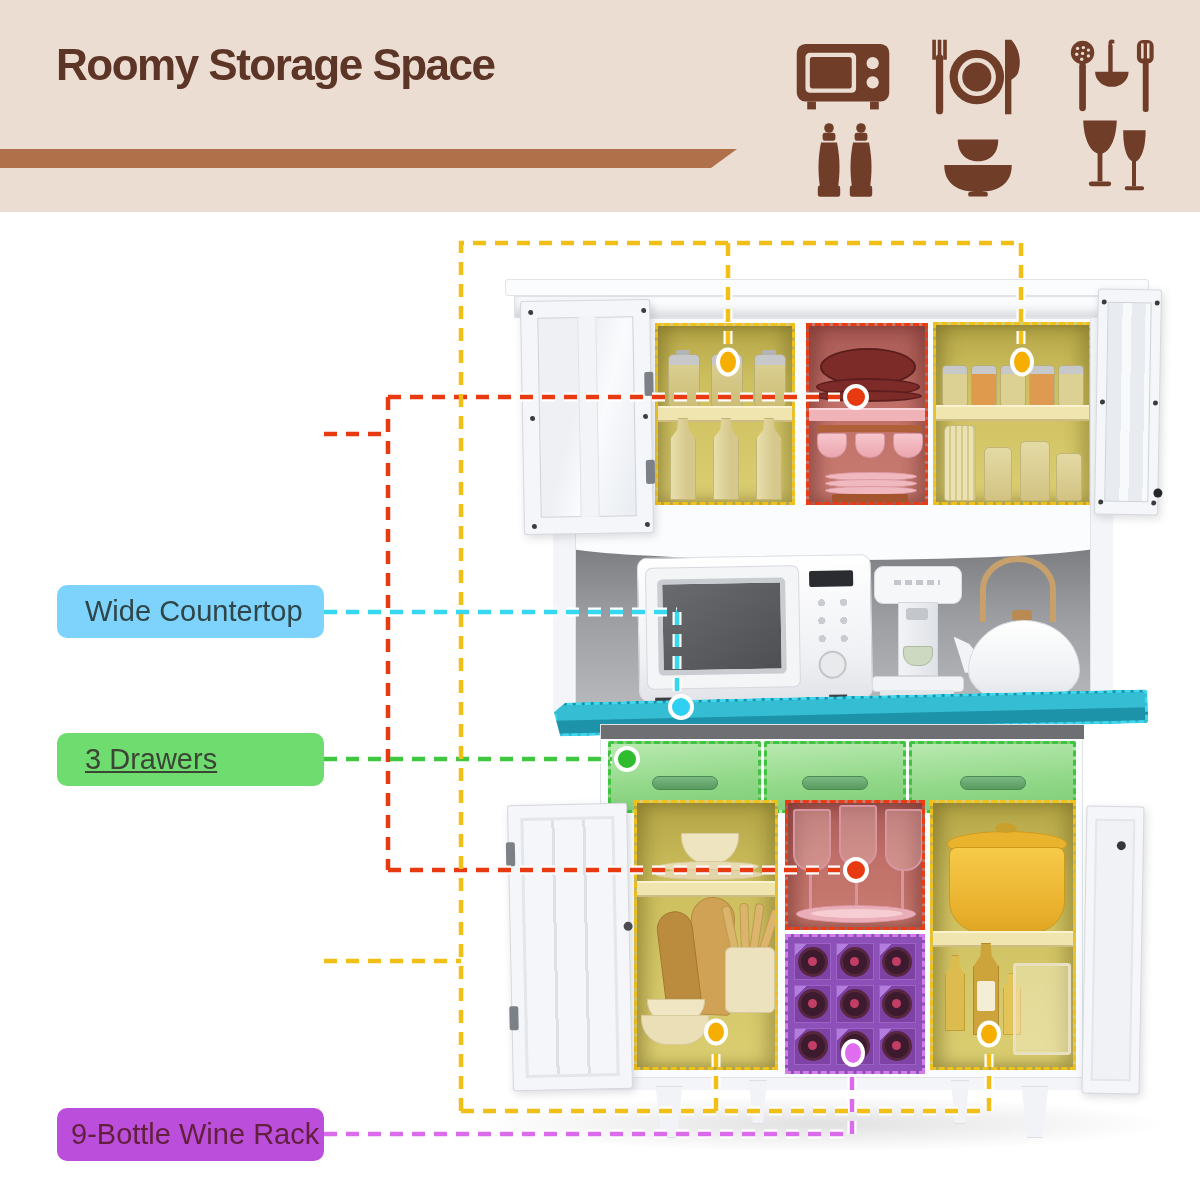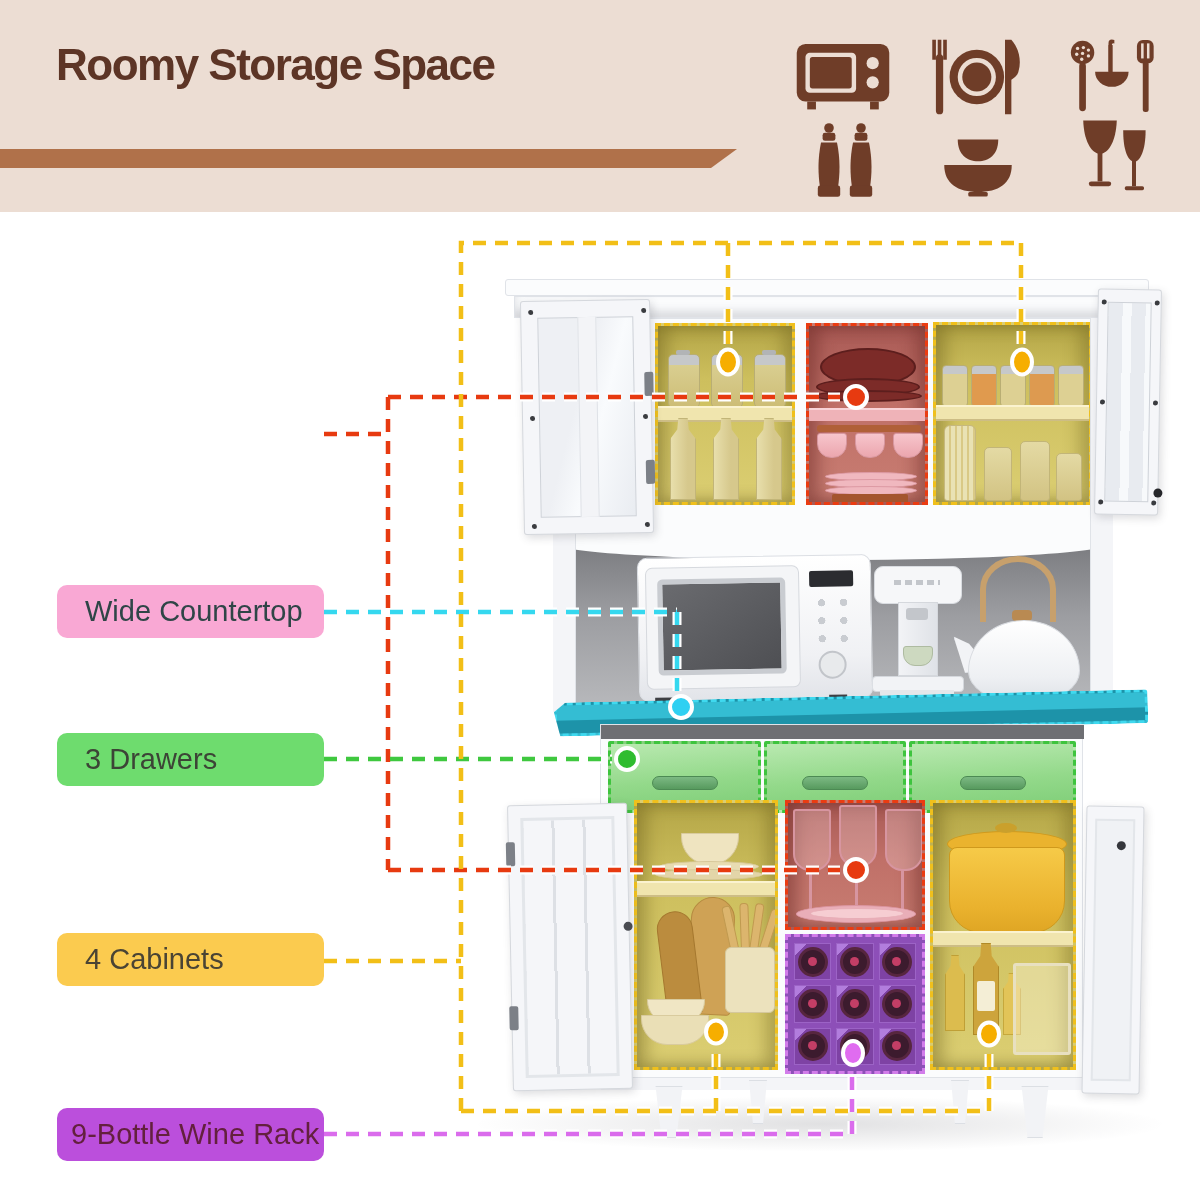--- a/index.html
+++ b/index.html
@@ -413,18 +413,17 @@
       <ellipse cx="716" cy="1032" rx="10" ry="11.5" fill="#f6ae00"></ellipse>
       <ellipse cx="989" cy="1034" rx="10" ry="11.5" fill="#f6ae00"></ellipse>
       <circle cx="856" cy="397" r="11" fill="#e73a10"></circle>
       <circle cx="856" cy="870" r="11" fill="#e73a10"></circle>
       <circle cx="681" cy="707" r="11" fill="#2fd0f2"></circle>
       <circle cx="627" cy="759" r="11" fill="#2fbc2f"></circle>
       <ellipse cx="853" cy="1053" rx="10" ry="12" fill="#e06cf0"></ellipse>
     </g>
   </svg>
 
-  <div class="badge" style="top: 585px; background-color: #f9a8d4; color: rgb(47, 69, 71);">Wide Countertop</div>
-  <div class="badge" style="top: 733px; background-color: rgb(110, 220, 110); color: rgb(60, 68, 54);">3 Drawers</div>
-  <div class="badge" style="top: 933px; background-color: rgb(251, 203, 79); color: rgb(74, 68, 52);">4 Cabinets</div>
+  <div class="badge" style="top: 585px; background-color: #7dd3fc; color: rgb(47, 69, 71);">Wide Countertop</div>
+  <div class="badge" style="top: 733px; background-color: rgb(110, 220, 110); color: rgb(60, 68, 54); text-decoration: underline;">3 Drawers</div>
   <div class="badge" style="top: 1108px; padding-left: 14px; background-color: rgb(187, 79, 220); color: rgb(99, 32, 62);">9-Bottle Wine Rack</div>
 
 </div>
 
 </body></html>

